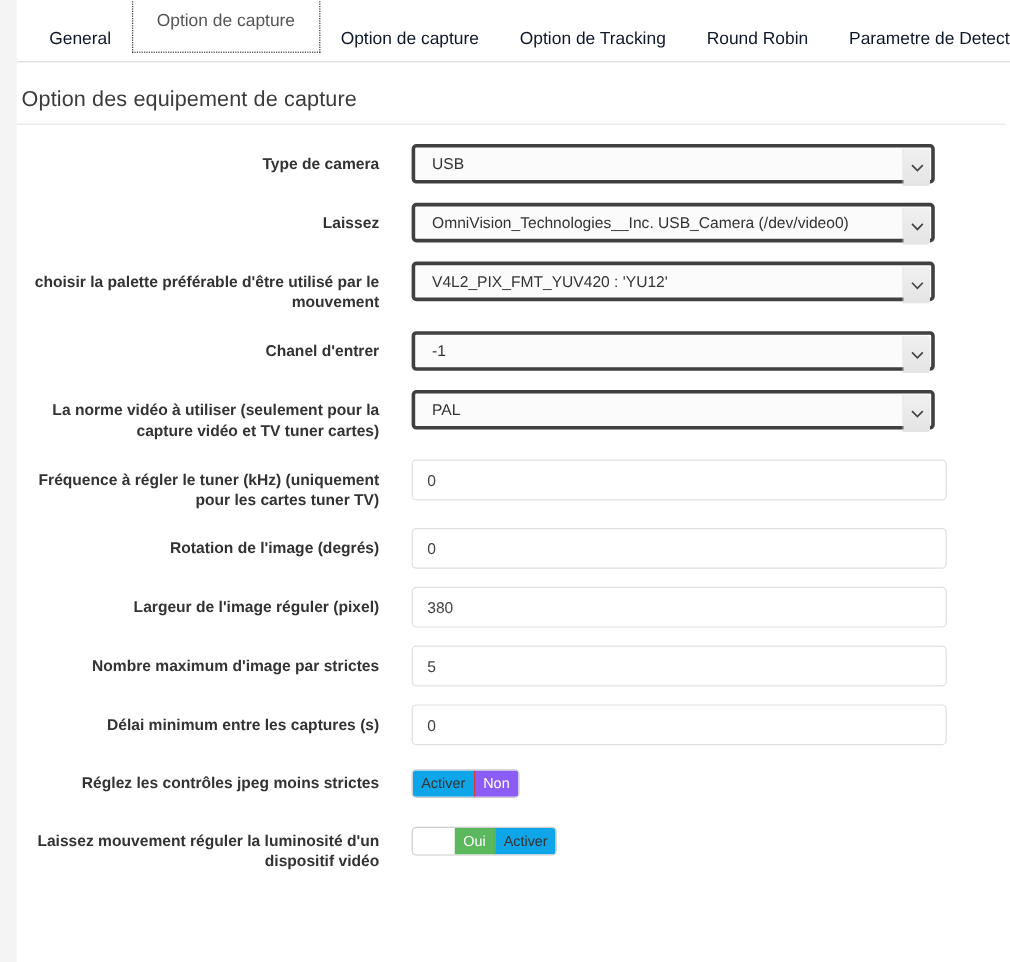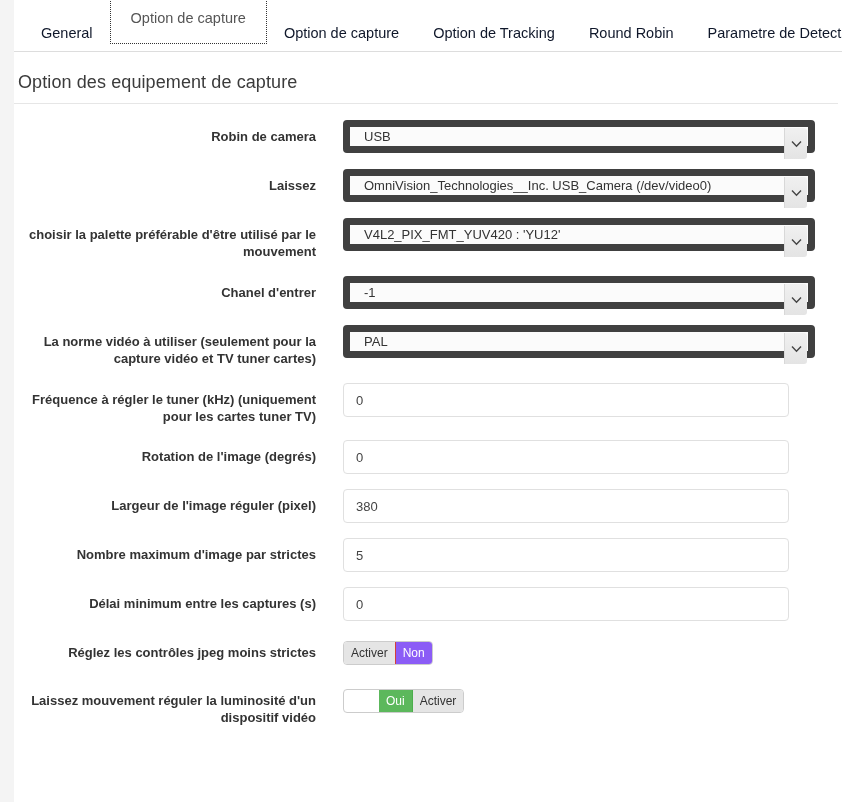--- a/index.html
+++ b/index.html
@@ -97,24 +97,24 @@
   }
   .form-control-wrap {
     flex: 1 1 auto;
     padding-left: 27px;
     padding-right: 53px;
   }
 
   
   .select-box {
     position: relative;
-    width: 472px;
+    width: 436px;
     height: 33px;
     background: #fbfbfb;
-    border: 7px solid #404040;
+    border: 3px solid #404040;
     border-radius: 4px;
     display: flex;
     align-items: center;
     cursor: pointer;
   }
   .select-box .sel-text {
     font-size: 13px;
     color: #333333;
     padding-left: 14px;
     padding-right: 34px;
@@ -157,21 +157,21 @@
     overflow: hidden;
     height: 24px;
     background: #ffffff;
   }
   .btn-toggle {
     font-family: "Liberation Sans", sans-serif;
     font-size: 12px;
     line-height: 22px;
     padding: 0 7px;
     border: none;
-    background: #e5e5e5;
+    background: #0ea5e9;
     color: #333333;
     cursor: pointer;
     white-space: nowrap;
   }
   .btn-toggle.on-danger {
     background: #8b5cf6;
     color: #ffffff;
     border-left: 1px solid #d43f3a;
   }
   .btn-toggle.on-success {
@@ -200,21 +200,21 @@
       <a class="tab" href="#">Round Robin</a>
       <a class="tab" href="#">Parametre de Detection</a>
     </div>
 
     <div class="page-heading">Option des equipement de capture</div>
     <div class="hr"></div>
 
     <div class="form">
 
       <div class="form-row row-select">
-        <div class="form-label">Robin de camera</div>
+        <div class="form-label">Type de camera</div>
         <div class="form-control-wrap">
           <div class="select-box">
             <span class="sel-text">USB</span>
             <span class="select-arrow">
               <svg width="11" height="8" viewBox="0 0 11 8">
                   <path d="M1 1.6 L5.5 6.2 L10 1.6" fill="none" stroke="#444" stroke-width="1.4"></path>
                 </svg>
             </span>
           </div>
         </div>

